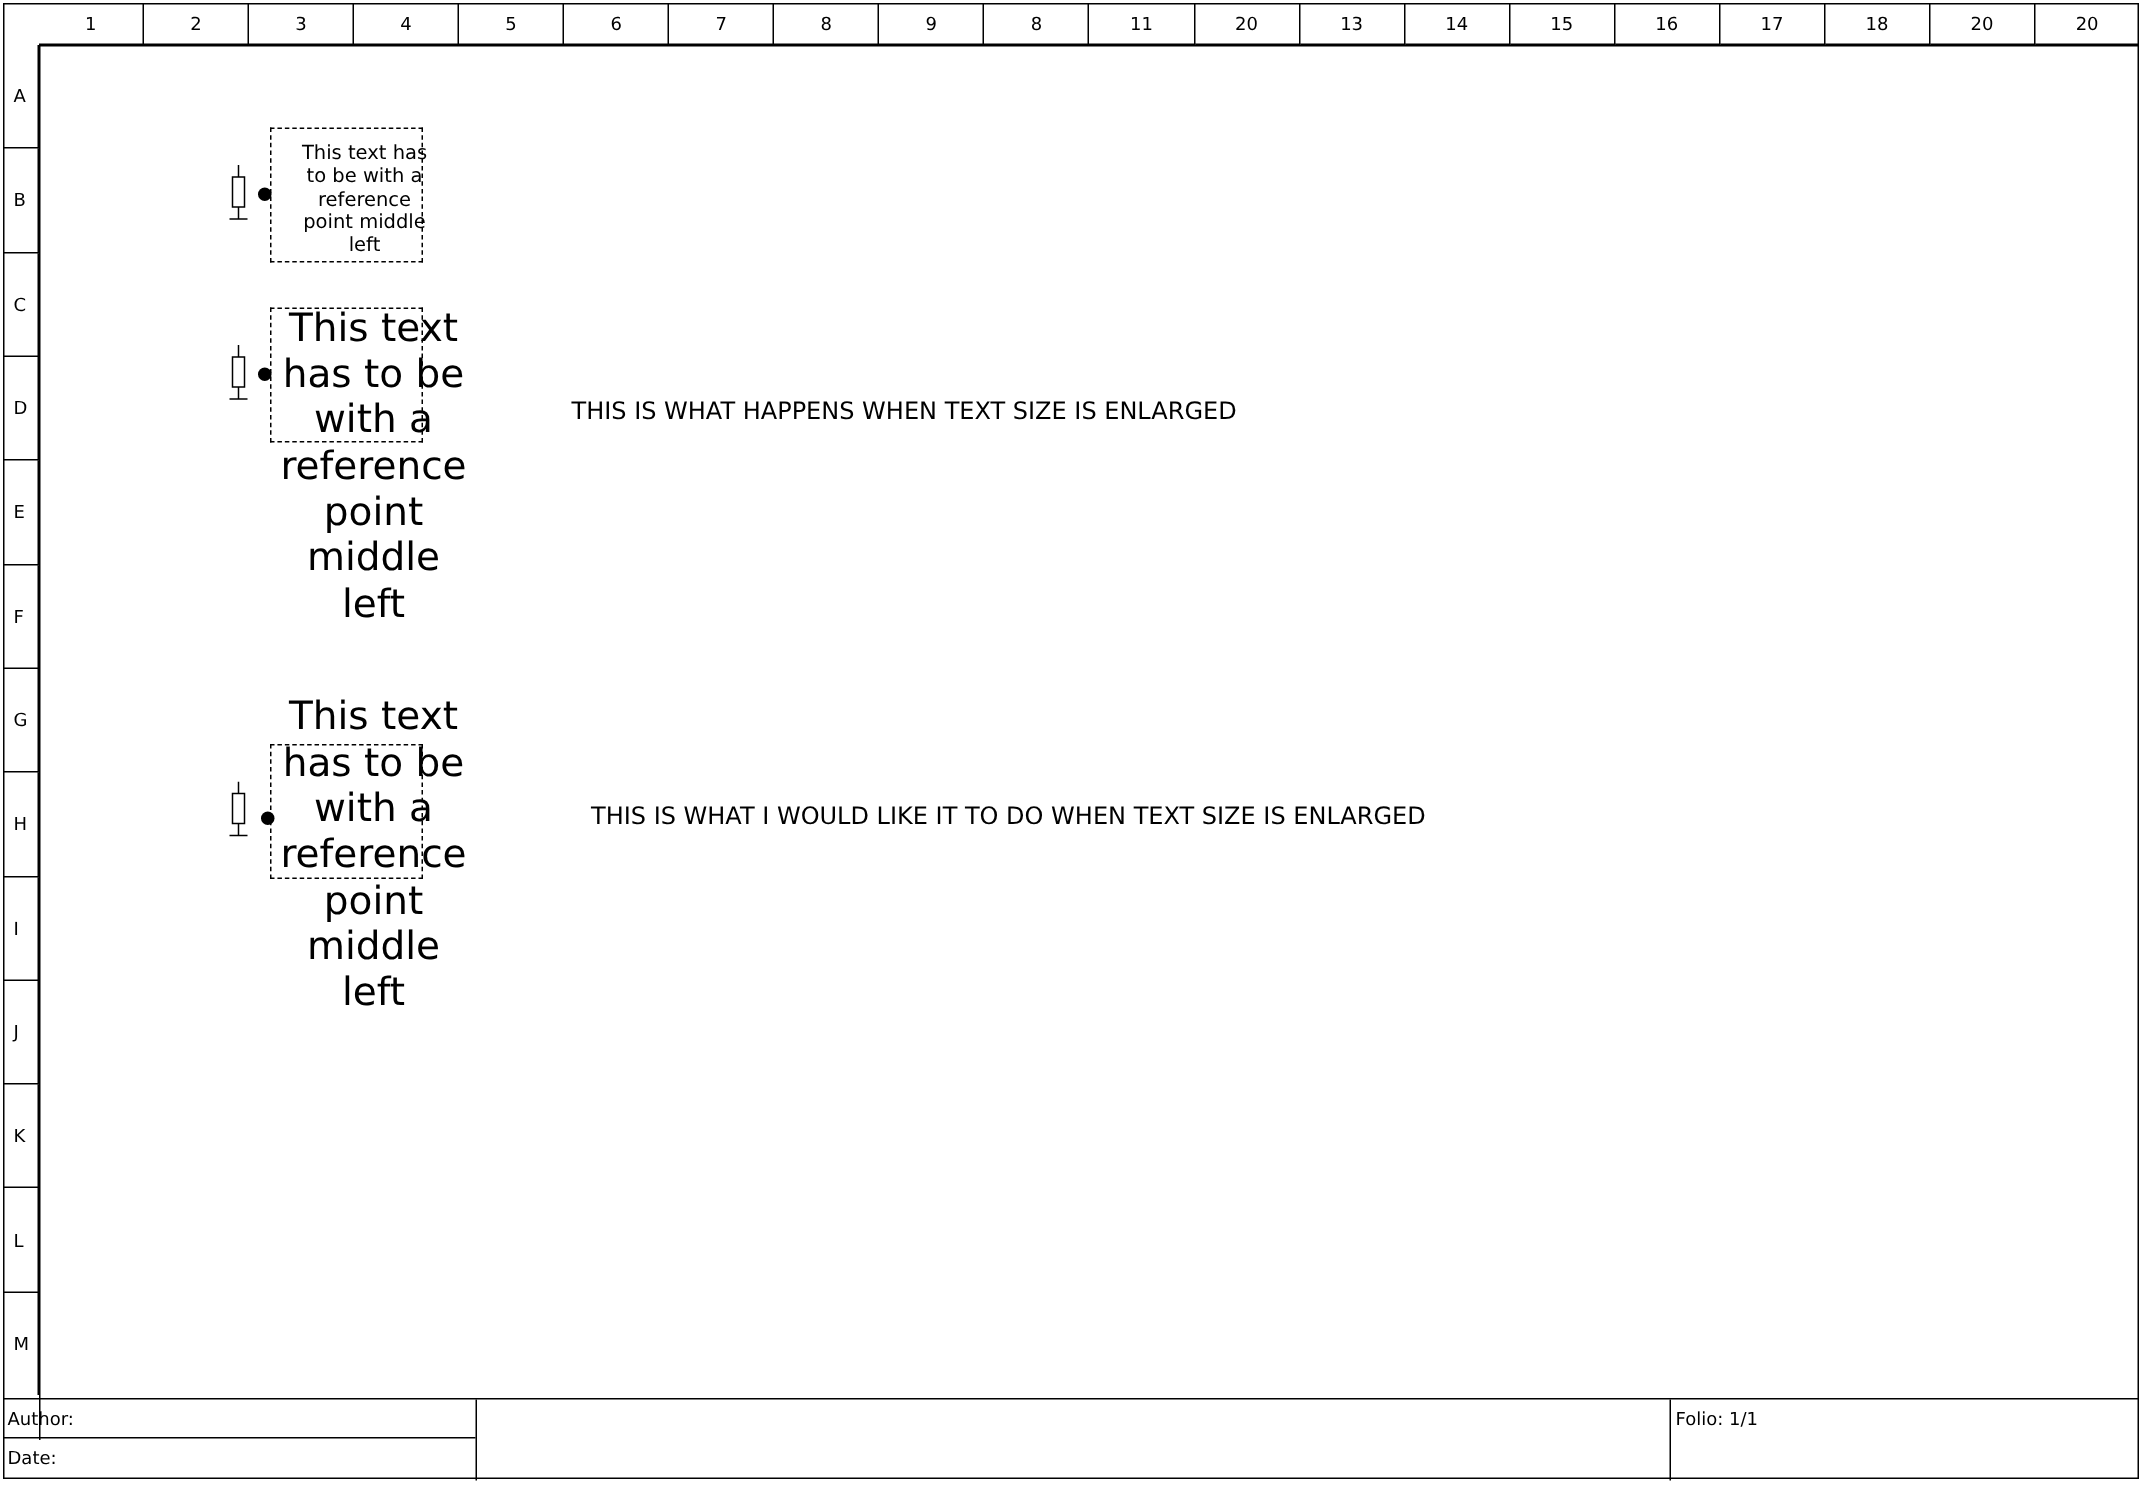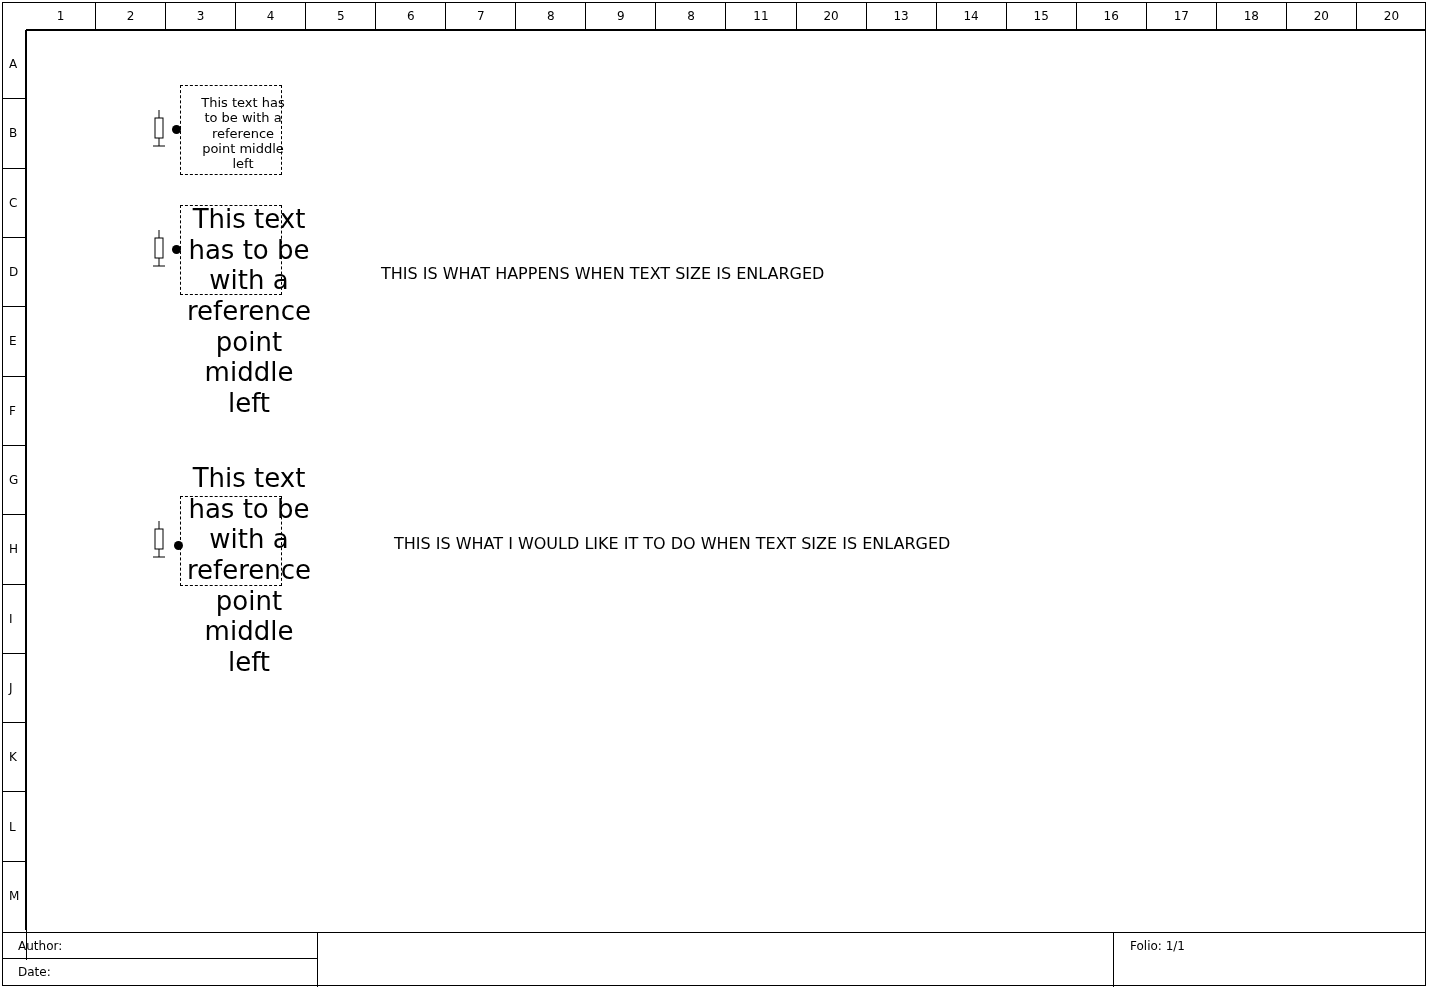--- a/index.html
+++ b/index.html
@@ -122,21 +122,21 @@
     top: 0;
     width: 312px;
     height: 54px;
     box-sizing: border-box;
   }
   .tb-row {
     height: 26px;
     box-sizing: border-box;
     display: flex;
     align-items: center;
-    padding-left: 16px;
+    padding-left: 3px;
     font-size: 12px;
   }
   .tb-row.divider { border-bottom: 1px solid #000; }
 
   
   .dashed-box {
     position: absolute;
     border: 1px dashed #000;
     box-sizing: border-box;
   }

